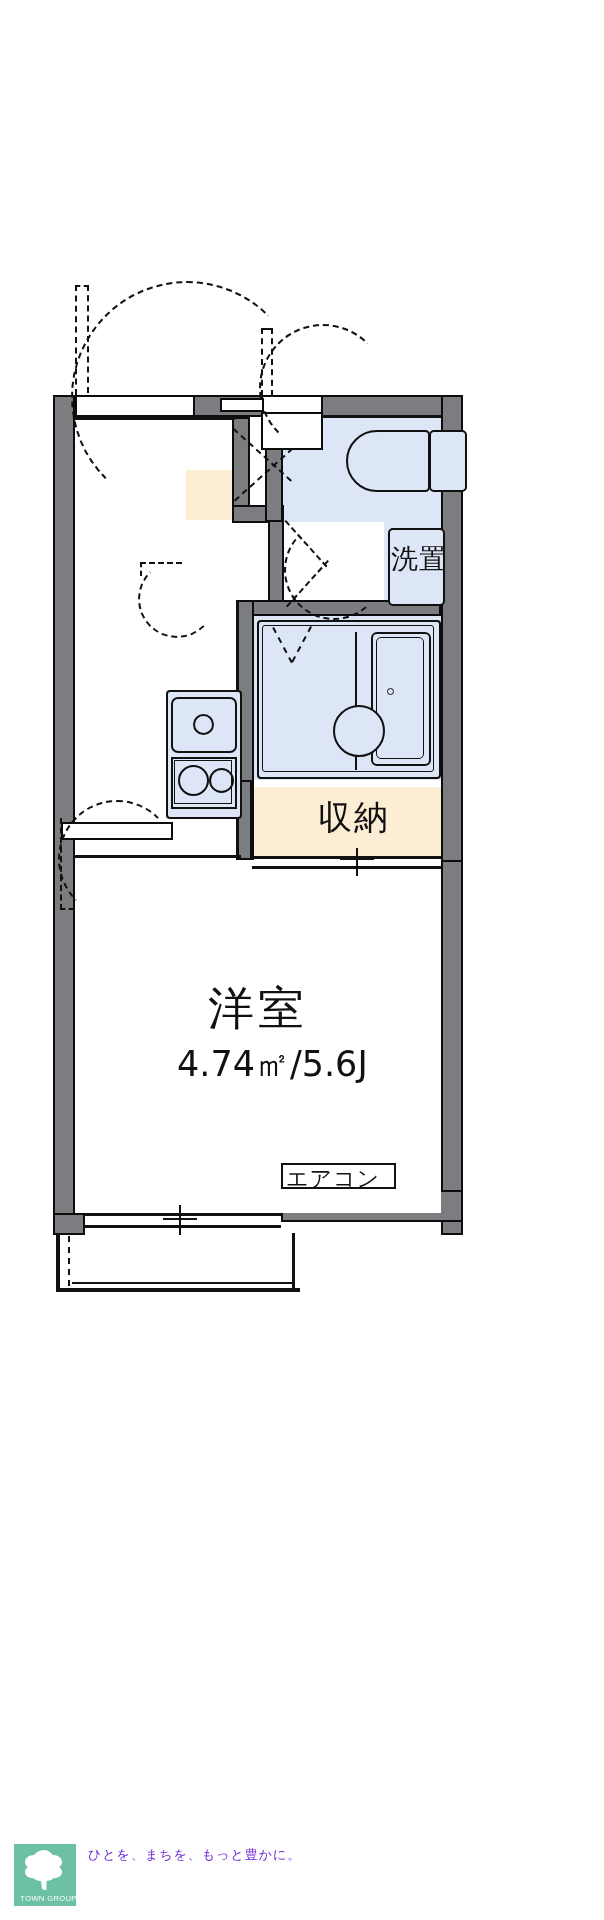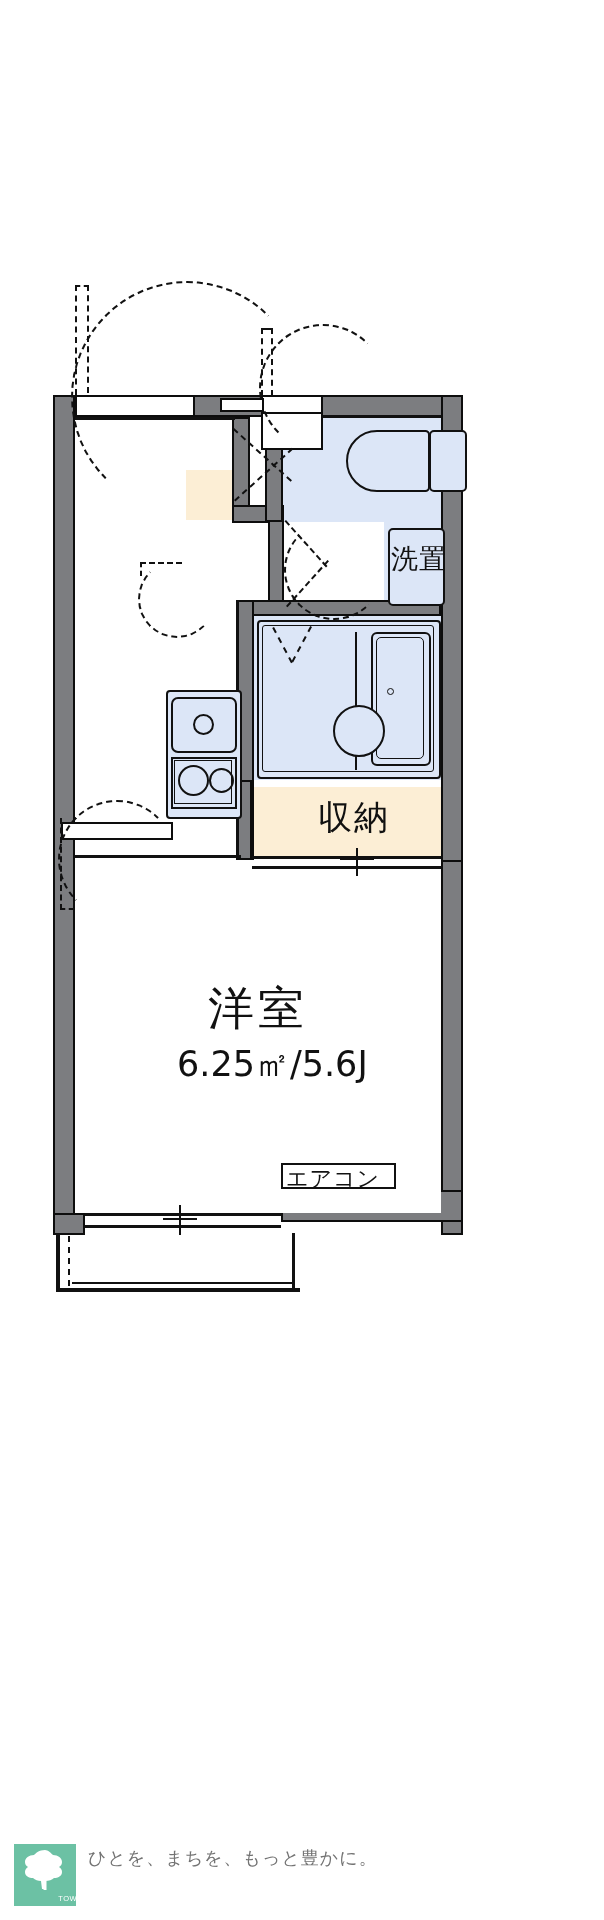--- a/index.html
+++ b/index.html
@@ -24,22 +24,22 @@
        background:transparent;box-sizing:border-box;}
 
   .label{position:absolute;color:#111;white-space:nowrap;line-height:1;
          font-family:"DejaVu Sans","Liberation Sans",sans-serif;}
 
   
   #footer{position:absolute;left:0;top:1840px;width:604px;height:80px;}
   .logo-sq{position:absolute;left:14px;top:4px;width:62px;height:62px;background:#6cc1a4;}
   .logo-cap{position:absolute;left:14px;top:54px;width:69px;height:12px;
             color:#ffffff;font-size:7.5px;letter-spacing:.4px;text-align:center;
-            font-family:"Liberation Sans",sans-serif;margin-left:38px;}
-  .logo-tag{position:absolute;left:88px;top:6px;color:#737373;font-size:18px;letter-spacing:1px;
+            font-family:"Liberation Sans",sans-serif;}
+  .logo-tag{position:absolute;left:88px;top:6px;color:#6d28d9;font-size:13px;letter-spacing:1px;
             font-family:"DejaVu Sans",sans-serif;}
   .logo-name{position:absolute;left:86px;top:24px;color:#6cc1a4;font-size:40px;font-weight:bold;
              letter-spacing:1px;font-family:"DejaVu Sans",sans-serif;}
   .tree{position:absolute;left:22px;top:8px;width:46px;height:44px;}
 </style>
 </head>
 <body>
 
 <div id="plan">
 
@@ -133,21 +133,21 @@
               border:2px solid #111;border-radius:50%;"></div>
 
   <div class="label" style="left:302px;top:800px;font-size:34px;letter-spacing:2px;">収納</div>
 
   <div class="thinline" style="left:236px;top:856px;width:189px;height:2.5px;"></div>
   <div class="thinline" style="left:236px;top:866px;width:189px;height:2.5px;"></div>
   <div class="thinline" style="left:340px;top:848px;width:2px;height:28px;"></div>
   <div class="thinline" style="left:324px;top:858px;width:34px;height:2px;"></div>
 
   <div class="label" style="left:192px;top:985px;font-size:46px;letter-spacing:4px;">洋室</div>
-  <div class="label" style="left:161px;top:1047px;font-size:35px;letter-spacing:0px;">6.25㎡/5.6J</div>
+  <div class="label" style="left:161px;top:1047px;font-size:35px;letter-spacing:0px;">4.74㎡/5.6J</div>
 
   <div class="outline" style="left:265px;top:1163px;width:115px;height:26px;background:#fff;"></div>
   <div class="label" style="left:270px;top:1168px;font-size:22px;letter-spacing:1px;">エアコン</div>
 
   <div class="thinline" style="left:69px;top:1213px;width:196px;height:2.5px;"></div>
   <div class="thinline" style="left:69px;top:1225px;width:196px;height:2.5px;"></div>
   <div class="thinline" style="left:163px;top:1205px;width:2px;height:30px;"></div>
   <div class="thinline" style="left:147px;top:1218px;width:34px;height:2px;"></div>
 
   <div style="position:absolute;left:40px;top:1233px;width:240px;height:55px;

